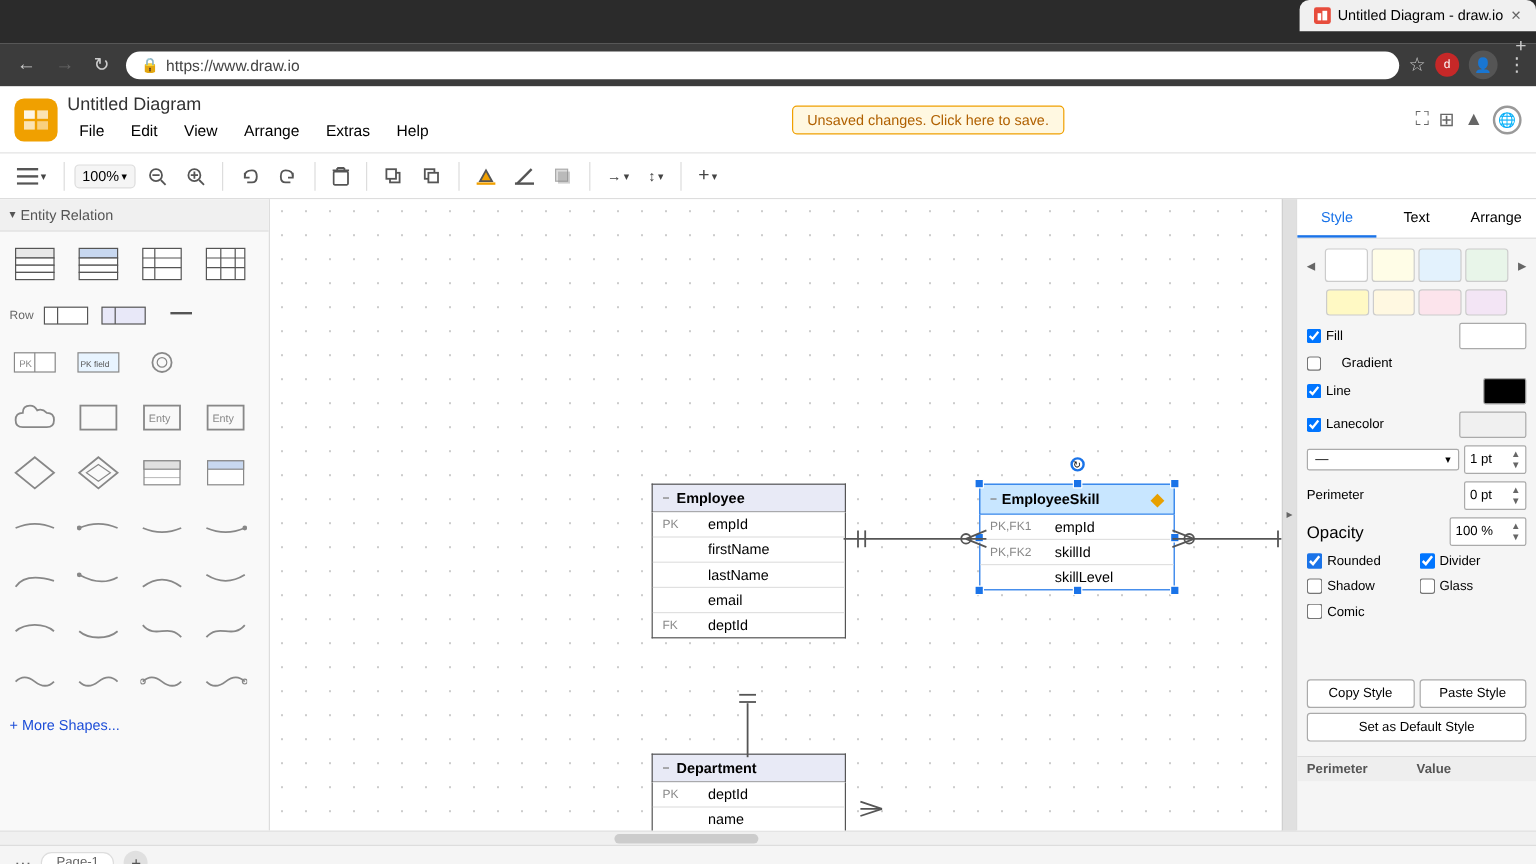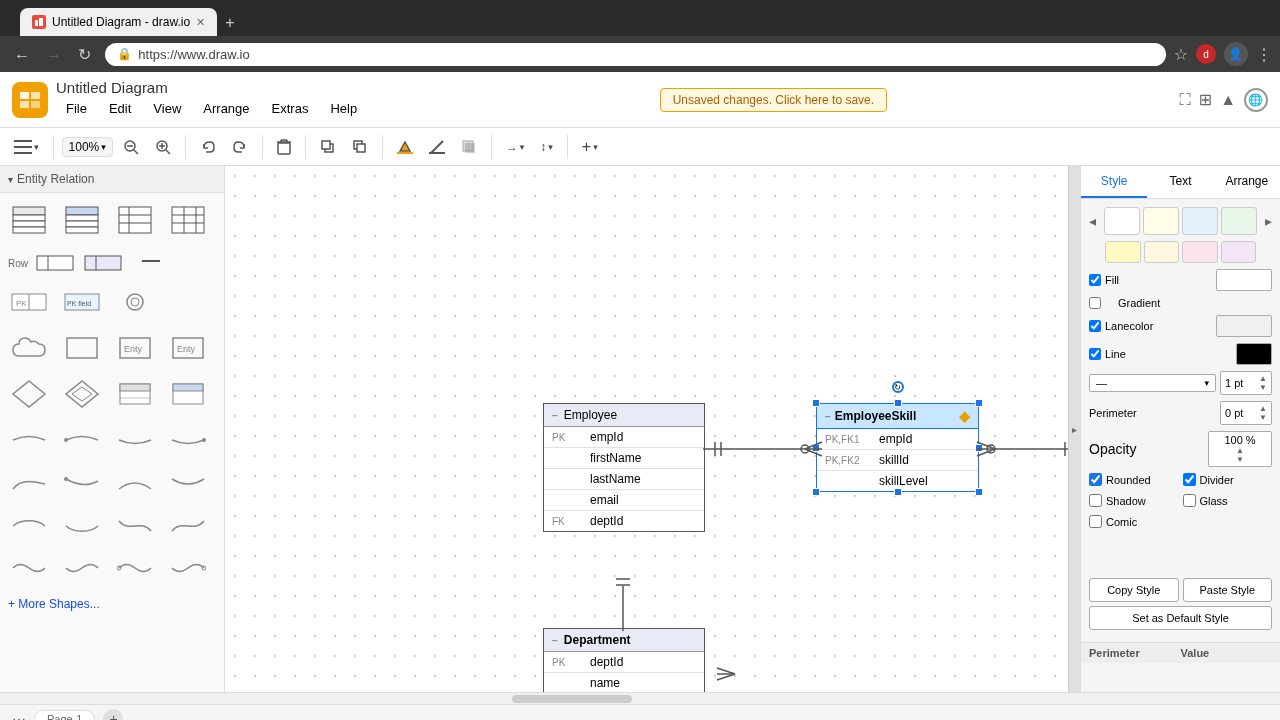--- a/index.html
+++ b/index.html
@@ -1,20 +1,20 @@
 <!DOCTYPE html>
 <html><head>
   <meta charset="utf-8">
   <style>
     * { box-sizing: border-box; margin: 0; padding: 0; }
     body { font-family: 'Segoe UI', Arial, sans-serif; font-size: 12px; background: #f0f0f0; overflow: hidden; width: 1280px; height: 720px; }
 
     
     .browser-bar { background: #3c3c3c; height: 36px; display: flex; align-items: center; padding: 0 8px; gap: 8px; }
-    .tab-bar { background: #2b2b2b; height: 36px; display: flex; align-items: flex-end; padding: 0 20px; }
+    .tab-bar { background: #2b2b2b; height: 36px; display: flex; align-items: flex-end; padding: 0 0; flex-direction: column; }
     .tab { background: #f0f0f0; border-radius: 8px 8px 0 0; padding: 6px 12px; font-size: 12px; display: flex; align-items: center; gap: 6px; height: 28px; }
     .tab-favicon { width: 14px; height: 14px; background: #e74c3c; border-radius: 50%; }
     .tab-close { color: #666; cursor: pointer; font-size: 11px; }
     .new-tab-btn { color: #ccc; padding: 4px 8px; font-size: 16px; cursor: pointer; }
     .nav-controls { display: flex; align-items: center; gap: 4px; }
     .nav-btn { color: #ccc; background: none; border: none; font-size: 16px; cursor: pointer; padding: 4px 6px; }
     .nav-btn:disabled { color: #666; }
     .address-bar { flex: 1; background: #fff; border-radius: 16px; padding: 4px 12px; font-size: 13px; color: #333; display: flex; align-items: center; gap: 6px; }
     .address-bar span { color: #444; }
     .browser-actions { display: flex; align-items: center; gap: 8px; color: #ccc; font-size: 16px; }
@@ -534,21 +534,21 @@
       <line x1="492" y1="502" x2="510" y2="508" stroke="#555" stroke-width="1.5"></line>
       <line x1="492" y1="514" x2="510" y2="508" stroke="#555" stroke-width="1.5"></line>
 
       <line x1="391" y1="413" x2="405" y2="413" stroke="#555" stroke-width="1.5"></line>
       <line x1="391" y1="419" x2="405" y2="419" stroke="#555" stroke-width="1.5"></line>
     </svg>
 
     <div class="er-table" style="left:318px; top:237px; width:162px;">
       <div class="er-table-header">
         <span class="collapse-icon">−</span>
-        <span style="font-size:12px; font-weight:400;">Employee</span>
+        <span style="font-size:12px; font-weight:700;">Employee</span>
       </div>
       <div class="er-table-body">
         <div class="er-table-row">
           <span class="er-pk" style="font-size:10px; color:#888; min-width:32px;">PK</span>
           <span>empId</span>
         </div>
         <div class="er-table-row">
           <span class="er-pk" style="min-width:32px;"></span>
           <span>firstName</span>
         </div>
@@ -673,32 +673,32 @@
         <div style="display:flex; align-items:center; gap:17px;">
           <input type="checkbox" style="width: 12px; height: 12px;">
           <span style="font-size:11px;">Gradient</span>
         </div>
       </div>
 
       
       <div class="property-row">
         <div style="display:flex; align-items:center; gap:4px;">
           <input type="checkbox" checked="" style="width: 12px; height: 12px;">
-          <span style="font-size:11px;">Lanecolor</span>
-        </div>
-        <div class="color-box" style="background:#f0f0f0; width:56px;"></div>
+          <span style="font-size:11px;">Line</span>
+        </div>
+        <div class="color-box color-box-black" style="width:36px;"></div>
       </div>
 
       
       <div class="property-row">
         <div style="display:flex; align-items:center; gap:4px;">
           <input type="checkbox" checked="" style="width: 12px; height: 12px;">
-          <span style="font-size:11px;">Line</span>
-        </div>
-        <div class="color-box color-box-black" style="width:36px;"></div>
+          <span style="font-size:11px;">Lanecolor</span>
+        </div>
+        <div class="color-box" style="background:#f0f0f0; width:56px;"></div>
       </div>
 
       
       <div style="display:flex; align-items:center; gap:4px; margin-bottom:6px;">
         <div class="line-style" style="flex:1;">
           <span>—</span>
           <span style="font-size:9px;">▾</span>
         </div>
         <div class="number-input">
           <span>1 pt</span>
@@ -717,21 +717,21 @@
           <div class="number-input-arrows">
             <span>▲</span>
               <span>▼</span>
           </div>
         </div>
       </div>
 
       
       <div class="property-row">
         <span style="font-size:14px;">Opacity</span>
-        <div class="number-input" style="width:64px;flex-direction:column;">
+        <div class="number-input" style="width:64px;">
           <span>100 %</span>
           <div class="number-input-arrows">
             <span>▲</span>
               <span>▼</span>
           </div>
         </div>
       </div>
 
       
       <div class="two-col" style="margin-bottom:4px;">

